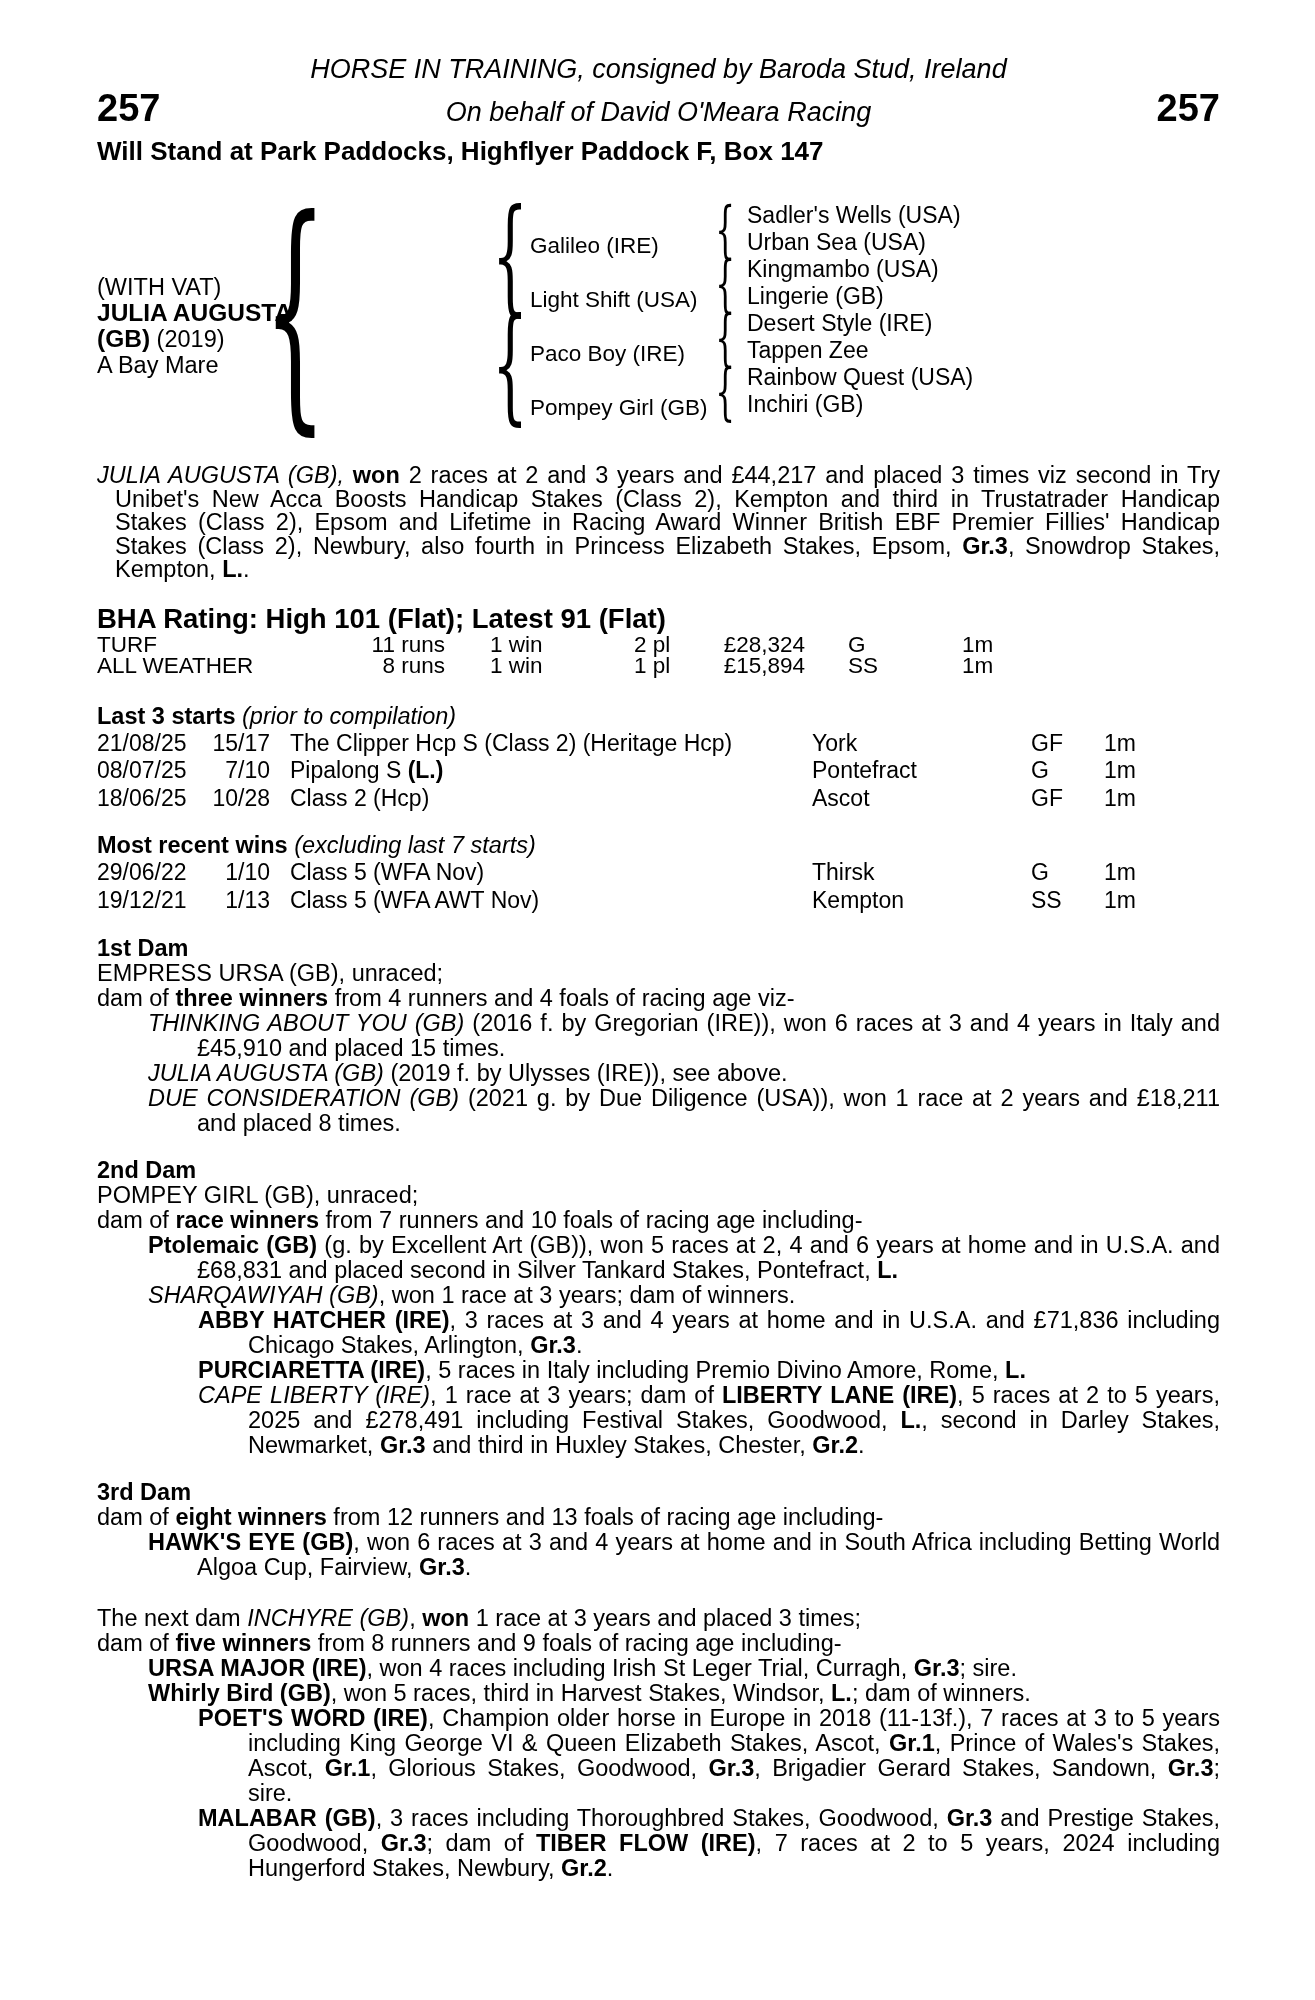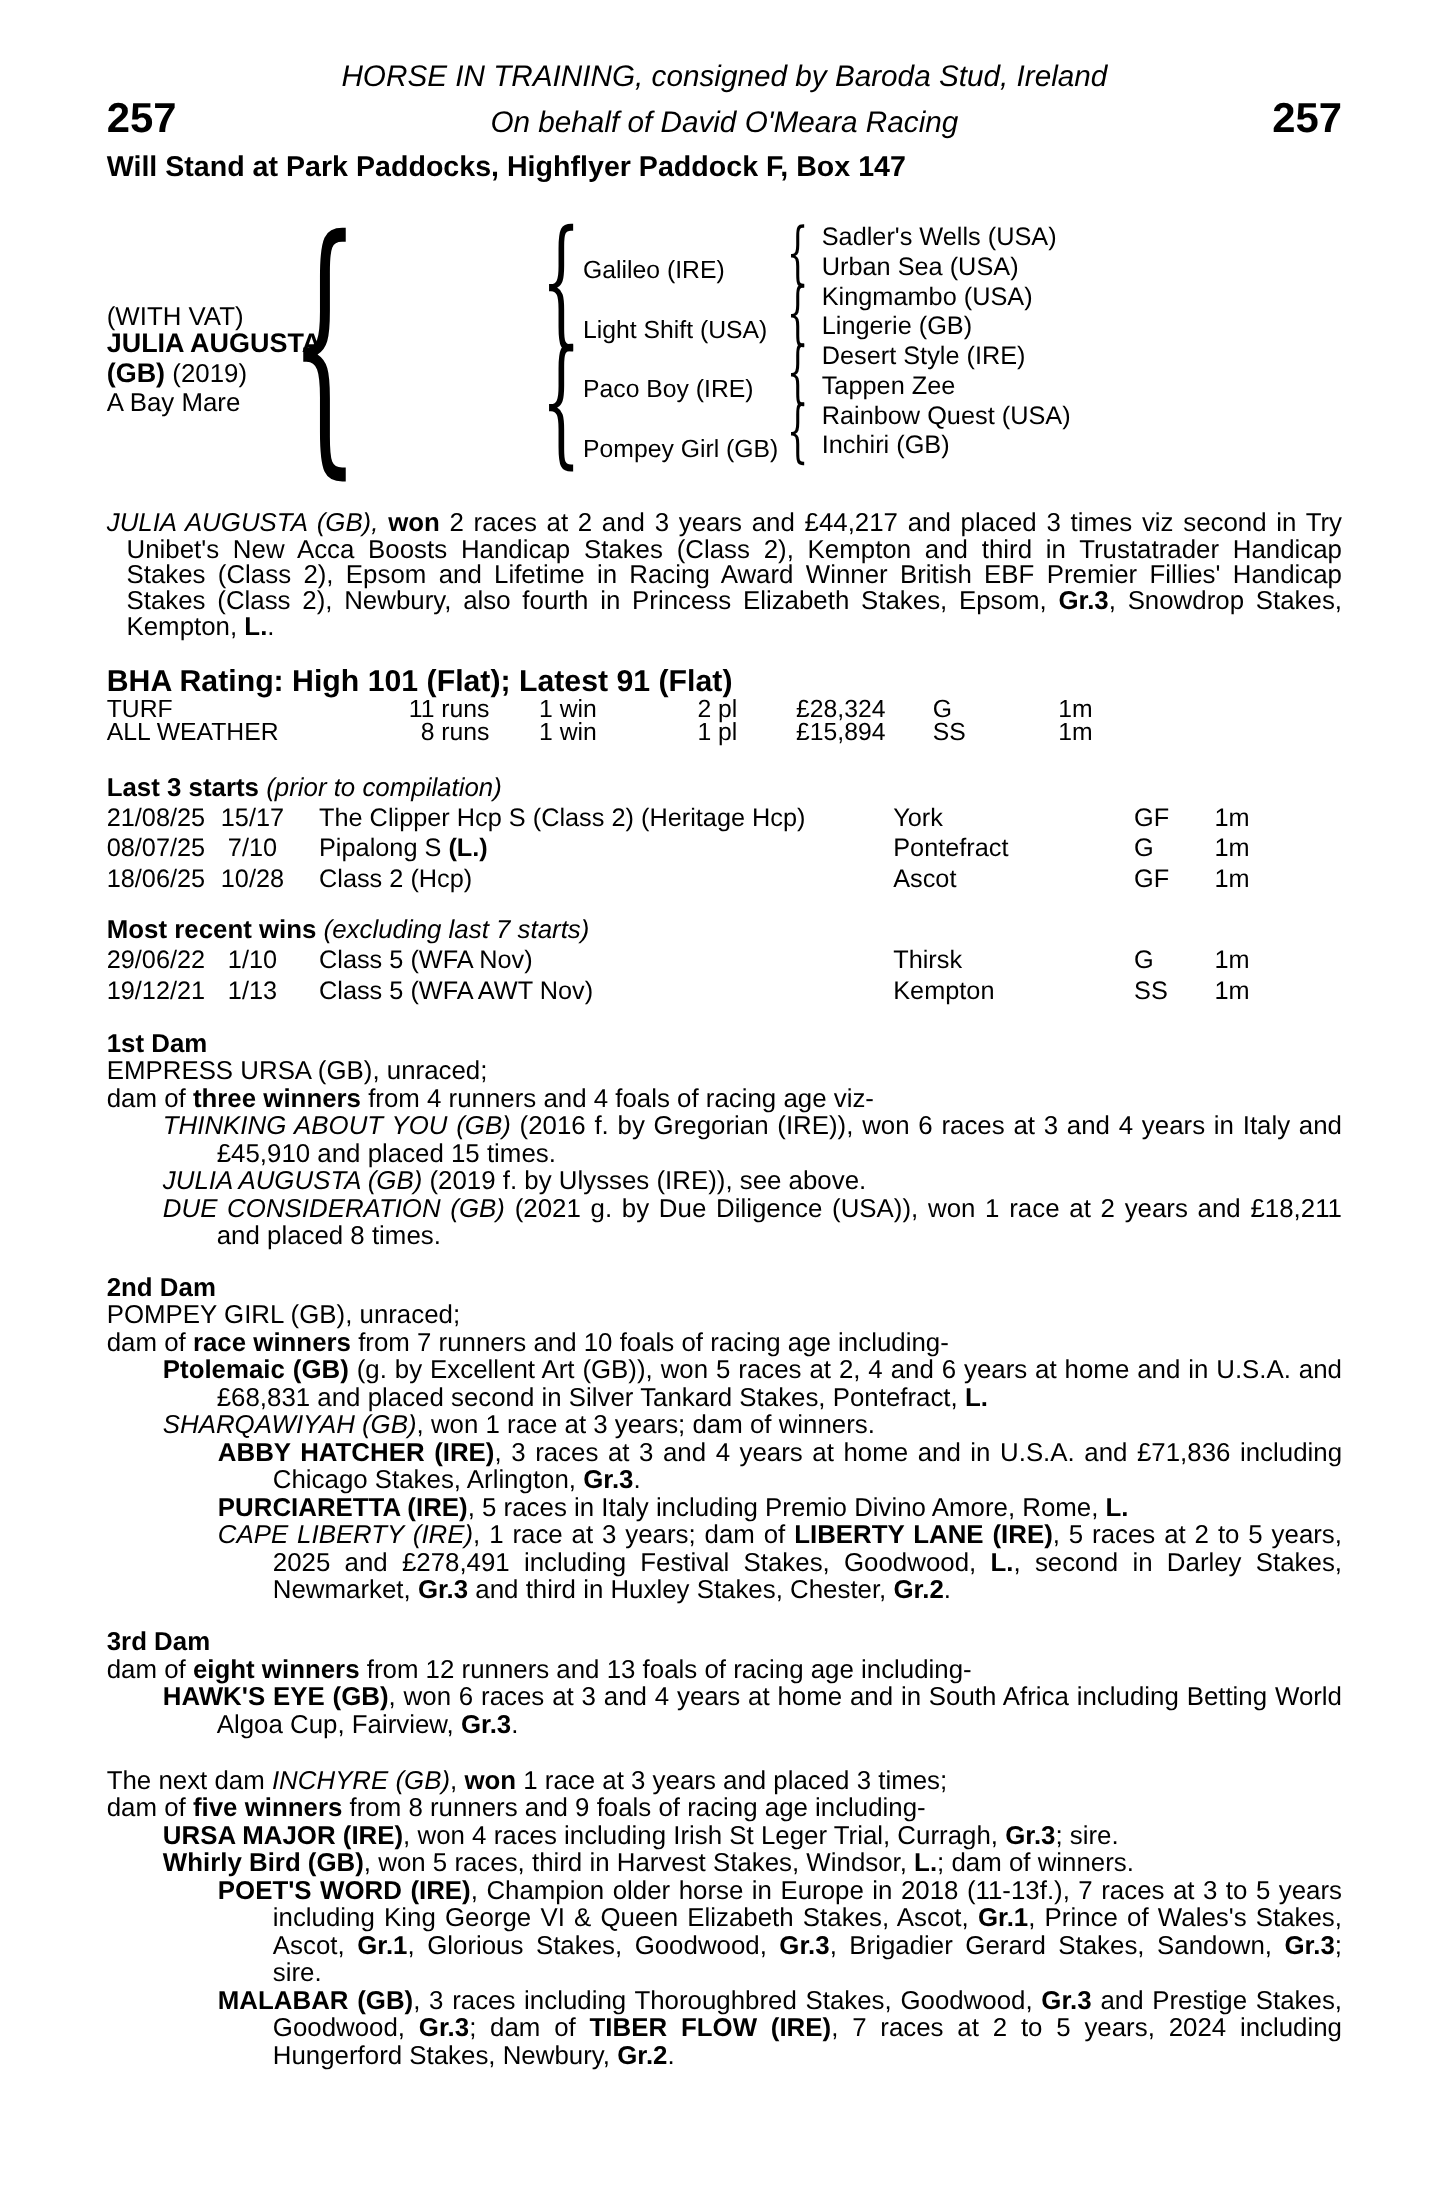--- a/index.html
+++ b/index.html
@@ -42,21 +42,21 @@
   .bha-row .c2{text-align:right;}
   .bha-row .c3{padding-left:45px;}
   .bha-row .c5{text-align:right;}
   .bha-row .c6{padding-left:43px;}
 
   
   .tbl-h{margin-top:26px;font-size:23.5px;line-height:27px;font-weight:700;}
   .tbl-h.rec{margin-top:20px;}
   .note{font-weight:400;font-style:italic;}
   .trow{display:grid;grid-template-columns:92px 81px 542px 219px 73px auto;font-size:23px;line-height:27.5px;}
-  .trow .c2{text-align:center;}
+  .trow .c2{text-align:right;}
   .trow .c3{padding-left:20px;}
 
   
   .sec-h{margin-top:22px;font-size:23.5px;line-height:25px;font-weight:700;}
   .p{font-size:23.5px;line-height:25px;text-align:justify;}
   .e1{padding-left:100px;text-indent:-49px;}
   .e2{padding-left:151px;text-indent:-50px;}
   .nextdam{margin-top:26px;}
 </style>
 </head>

